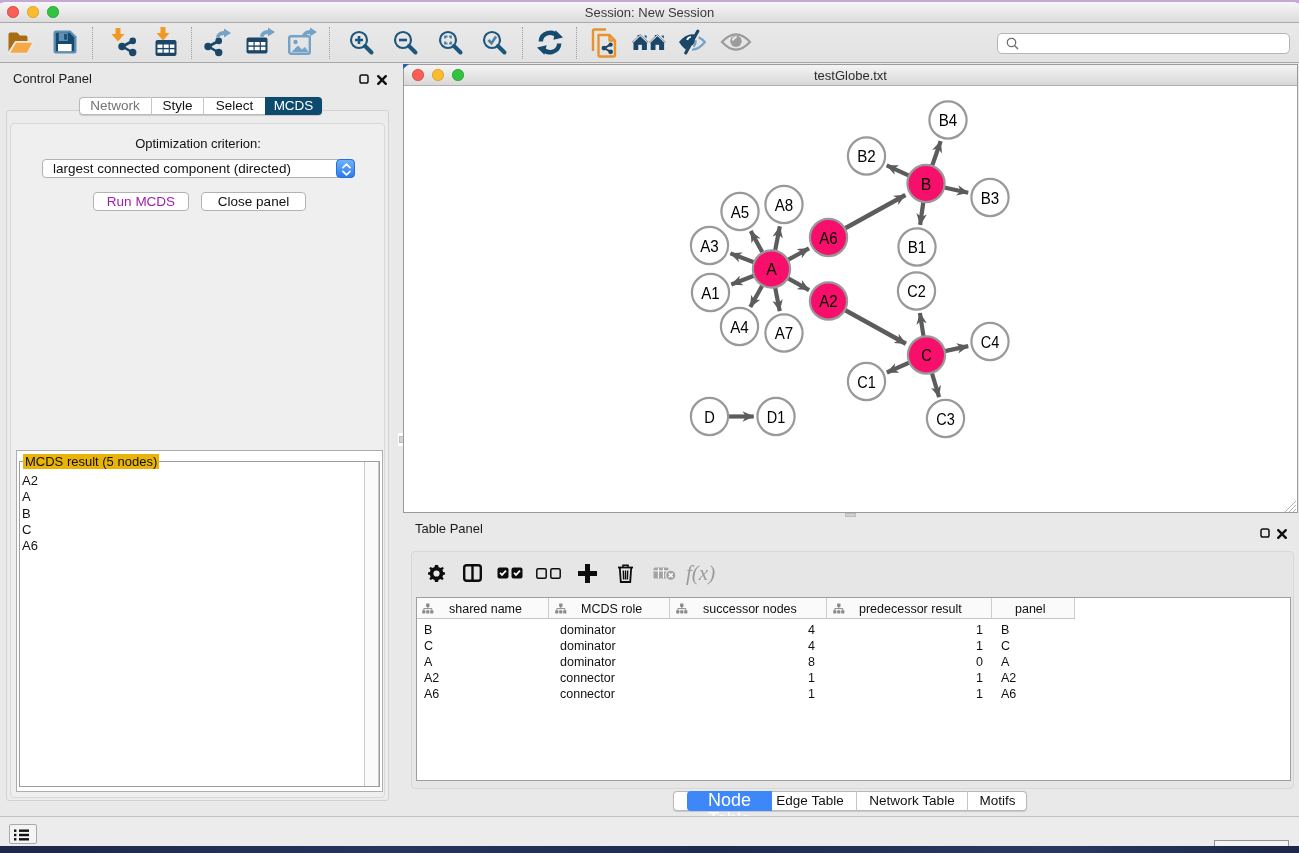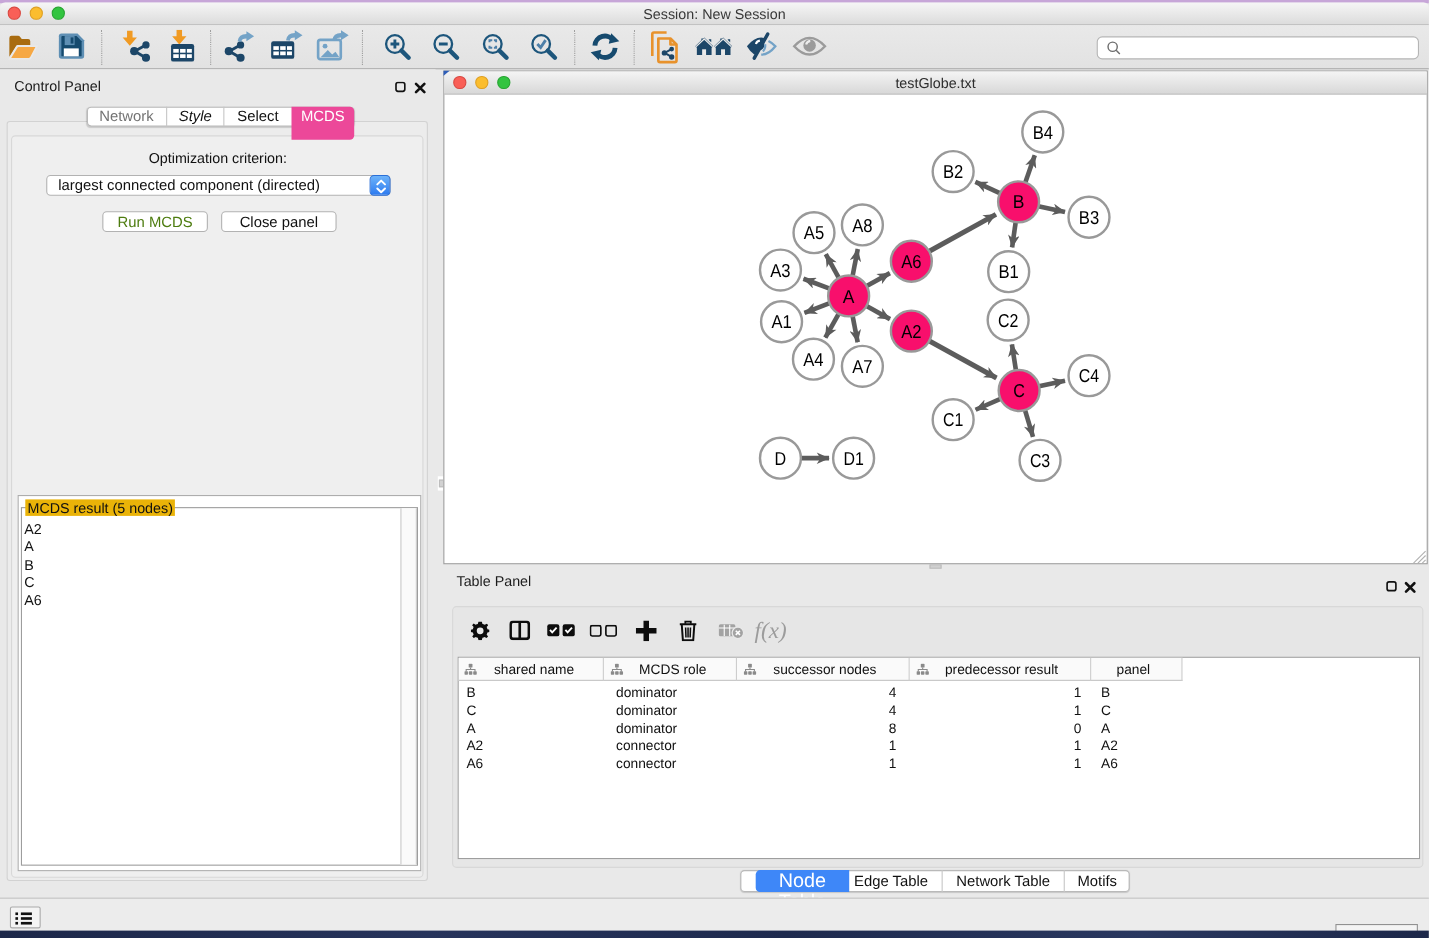--- a/index.html
+++ b/index.html
@@ -170,37 +170,37 @@
   </svg>
 <svg class="abs" width="12" height="12" style="left:376px;top:74px;">
  <path d="M2.2 2.2 L9.8 9.8 M9.8 2.2 L2.2 9.8" stroke="#111" stroke-width="2.4" stroke-linecap="round"></path>
 </svg>
 
 <div class="abs" style="left:6px;top:110px;width:383px;height:691px;background:#ececec;border:1px solid #d2d2d2;border-radius:3px;"></div>
 <div class="abs" style="left:10px;top:123px;width:375px;height:675px;background:#efefef;border:1px solid #d8d8d8;border-radius:4px;"></div>
 
 <div class="abs" style="left:79px;top:97px;width:243px;height:18px;background:#fff;border:1px solid #b9b9b9;border-radius:4px;box-shadow:0 0.5px 1px rgba(0,0,0,0.15);"></div>
 <div class="abs" style="left:79px;top:97px;width:72px;height:18px;text-align:center;font-size:13.5px;color:#737373;line-height:17px;">Network</div>
-<div class="abs" style="left:151px;top:97px;width:52px;height:18px;border-left:1px solid #c6c6c6;text-align:center;font-size:13.5px;color:#111;line-height:17px;font-style:italic;">Style</div>
+<div class="abs" style="left:151px;top:97px;width:52px;height:18px;border-left:1px solid #c6c6c6;text-align:center;font-size:13.5px;color:#111;line-height:17px;">Style</div>
 <div class="abs" style="left:203px;top:97px;width:62px;height:18px;border-left:1px solid #c6c6c6;text-align:center;font-size:13.5px;color:#111;line-height:17px;">Select</div>
-<div class="abs" style="left:265px;top:97px;width:57px;height:30px;background:#ec4899;border-radius:0 4px 4px 0;text-align:center;font-size:13.5px;color:#fff;line-height:17px;">MCDS</div>
+<div class="abs" style="left:265px;top:97px;width:57px;height:18px;background:#0c4a6e;border-radius:0 4px 4px 0;text-align:center;font-size:13.5px;color:#fff;line-height:17px;">MCDS</div>
 
 <div class="abs" style="left:0;top:136px;width:396px;text-align:center;font-size:13px;color:#111;">Optimization criterion:</div>
 
 <div class="abs" style="left:42px;top:159px;width:313px;height:19px;background:#fff;border:1px solid #b2b2b2;border-radius:4px;">
   <div style="position:absolute;left:10px;top:1px;font-size:13.5px;color:#111;">largest connected component (directed)</div>
   <div style="position:absolute;right:-1px;top:-1px;width:19px;height:19px;border-radius:4px;background:linear-gradient(#6db3fa,#2d7bf0);border:0.5px solid #2a6fd8;">
     <svg width="19" height="19">
         <path d="M6 7.6 L9.5 4.2 L13 7.6" fill="none" stroke="#fff" stroke-width="1.8" stroke-linejoin="round" stroke-linecap="round"></path>
         <path d="M6 11.4 L9.5 14.8 L13 11.4" fill="none" stroke="#fff" stroke-width="1.8" stroke-linejoin="round" stroke-linecap="round"></path>
       </svg>
   </div>
 </div>
 
-<div class="abs" style="left:93px;top:192px;width:96px;height:19px;background:#fff;border:1px solid #b2b2b2;border-radius:4px;text-align:center;font-size:13.5px;color:#4d7c0f;line-height:17px;">Run MCDS</div>
+<div class="abs" style="left:93px;top:192px;width:96px;height:19px;background:#fff;border:1px solid #b2b2b2;border-radius:4px;text-align:center;font-size:13.5px;color:#a21caf;line-height:17px;">Run MCDS</div>
 <div class="abs" style="left:201px;top:192px;width:105px;height:19px;background:#fff;border:1px solid #b2b2b2;border-radius:4px;text-align:center;font-size:13.5px;color:#111;line-height:17px;">Close panel</div>
 
 <div class="abs" style="left:16px;top:450px;width:367px;height:342px;background:#fff;border:1px solid #adadad;"></div>
 <div class="abs" style="left:19px;top:461px;width:361px;height:326px;border:1px solid #9d9d9d;"></div>
 <div class="abs" style="left:23px;top:454px;background:#eab308;padding:0 2px;font-size:13px;color:#111;">MCDS result (5 nodes)</div>
 <div class="abs" style="left:364px;top:462px;width:15px;height:324px;background:#fafafa;border-left:1px solid #c9c9c9;border-right:1px solid #c9c9c9;"></div>
 <div class="abs" style="left:22px;top:473px;font-size:13px;color:#111;line-height:16.3px;">A2<br>A<br>B<br>C<br>A6</div>
 
 <div class="abs" style="left:398px;top:433px;width:6px;height:13px;background:#fff;"></div>
 <div class="abs" style="left:399px;top:436px;width:4.5px;height:7px;background:#d2d2d2;border:0.5px solid #bdbdbd;"></div>

